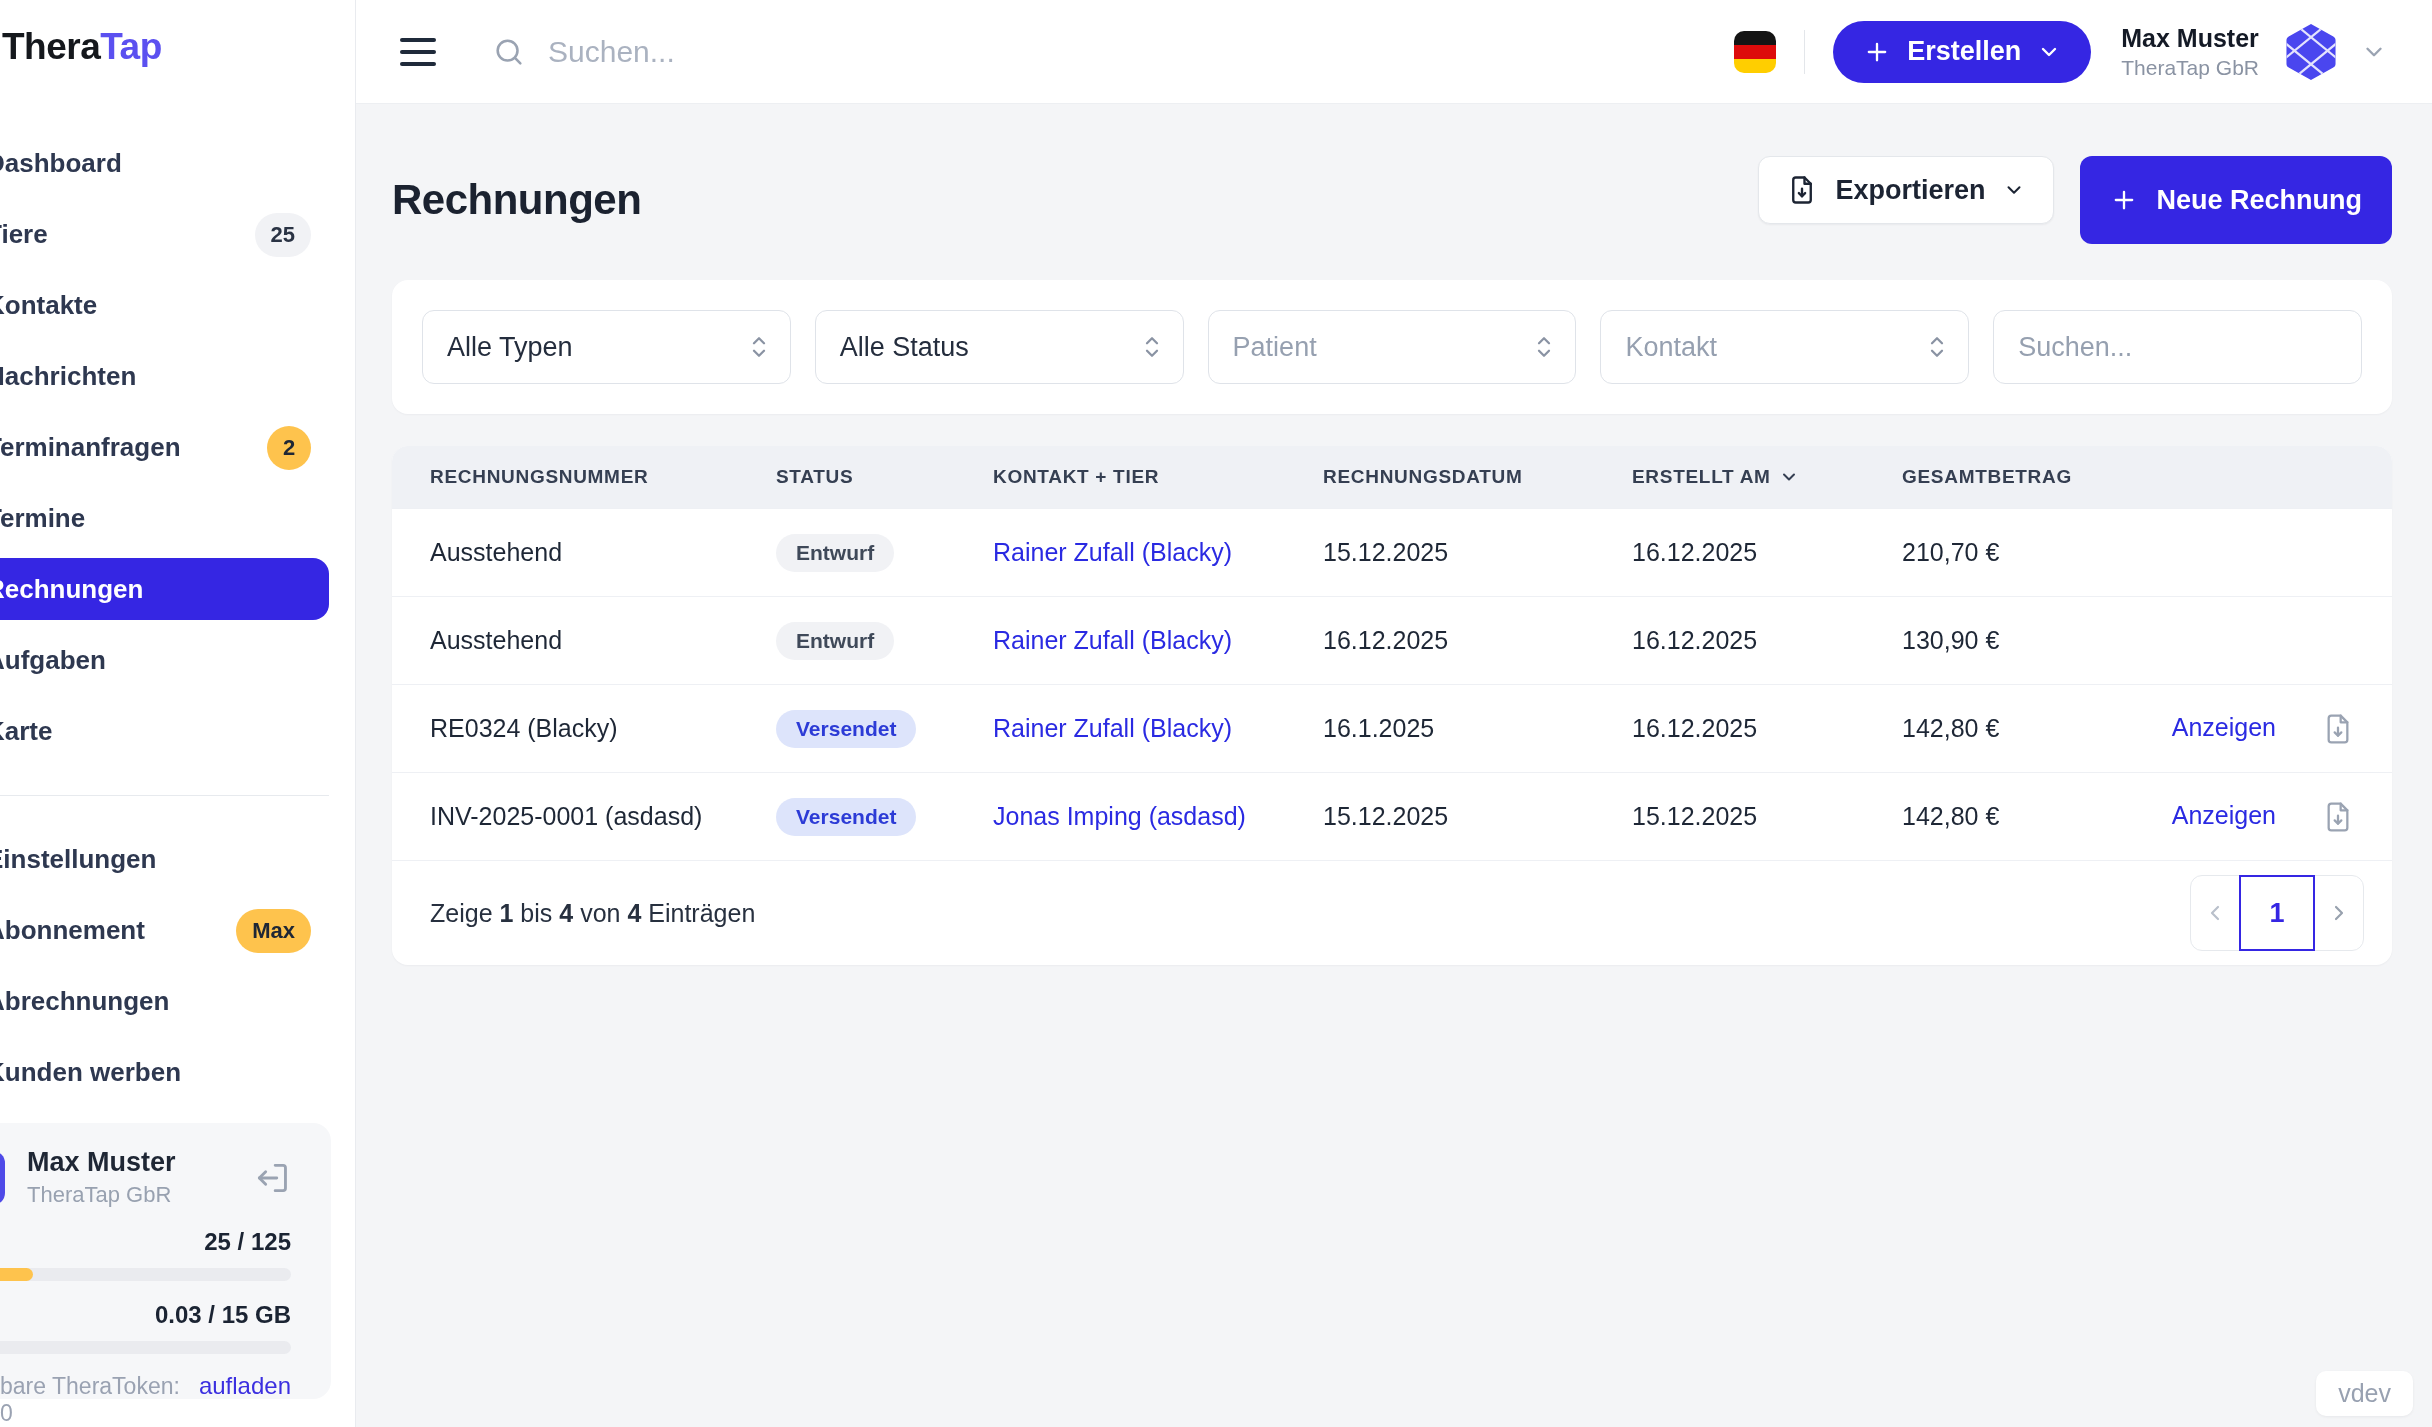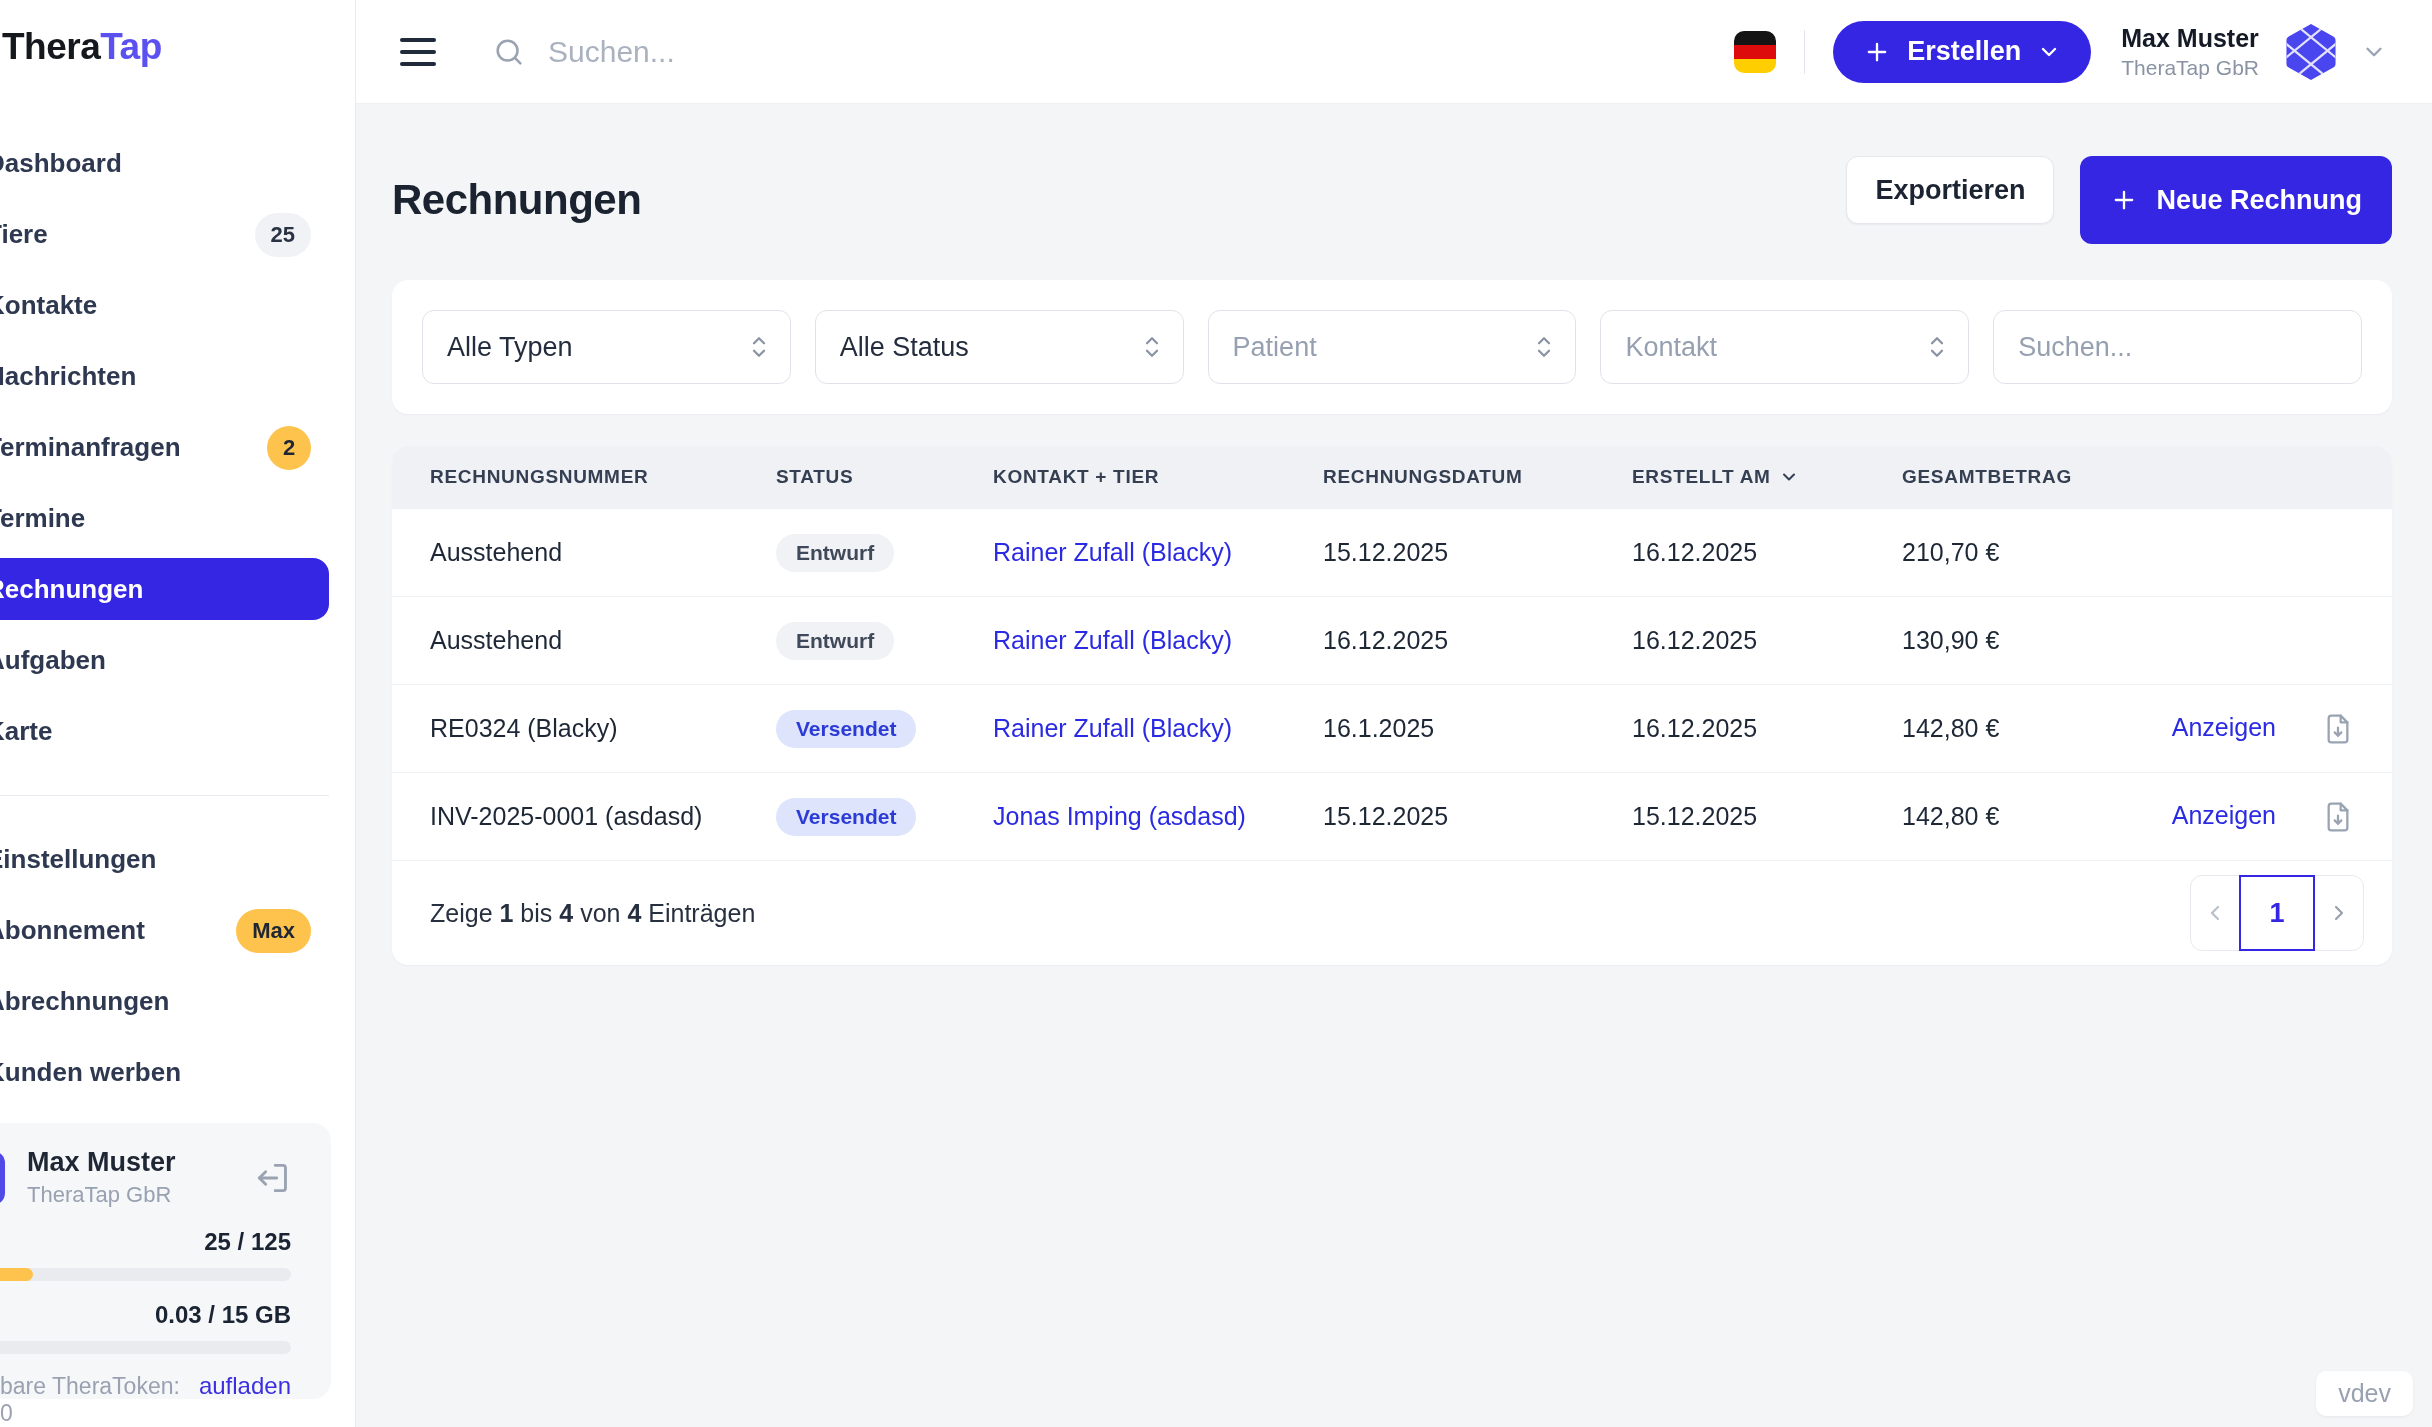--- a/index.html
+++ b/index.html
@@ -61,21 +61,21 @@
   .tb-avatar { margin-left:24px; cursor:pointer; }
   .tb-chev { margin-left:22px; cursor:pointer; }
 
   
   .main { margin-left:356px; padding-top:104px; }
   .page-head { display:flex; align-items:center; padding:52px 40px 0 36px; }
   .page-title { font-size:42px; font-weight:700; color:#1b2230; letter-spacing:-0.5px; }
   .head-actions { margin-left:auto; display:flex; gap:26px; }
   .btn-export { height:68px; background:#fff; border:1px solid #e4e7eb; border-radius:12px;
                 display:flex; align-items:center; gap:18px; padding:0 28px; font-size:27px; font-weight:700; color:#1c2433;
-                box-shadow:0 1px 2px rgba(16,24,40,.05); cursor:pointer;flex-direction:column; }
+                box-shadow:0 1px 2px rgba(16,24,40,.05); cursor:pointer; }
   .btn-new { height:88px; background:#3526e3; border:0; border-radius:12px; color:#fff;
              display:flex; align-items:center; gap:18px; padding:0 30px; font-size:27px; font-weight:700; cursor:pointer; }
 
   .filter-card { margin:36px 40px 0 36px; background:#fff; border-radius:16px; padding:30px;
                  display:flex; gap:24px; box-shadow:0 1px 2px rgba(16,24,40,.04); }
   .control { position:relative; flex:1; height:74px; border:1.5px solid #dfe3e9; border-radius:12px;
              display:flex; align-items:center; padding:0 24px; font-size:27px; color:#242d3d; background:#fff; cursor:pointer; }
   .control input { border:0; outline:0; width:100%; font-size:27px; color:#2a3344; background:transparent; }
   .control input::placeholder { color:#96a0b0; }
   .updown { position:absolute; right:20px; top:50%; transform:translateY(-50%); }

